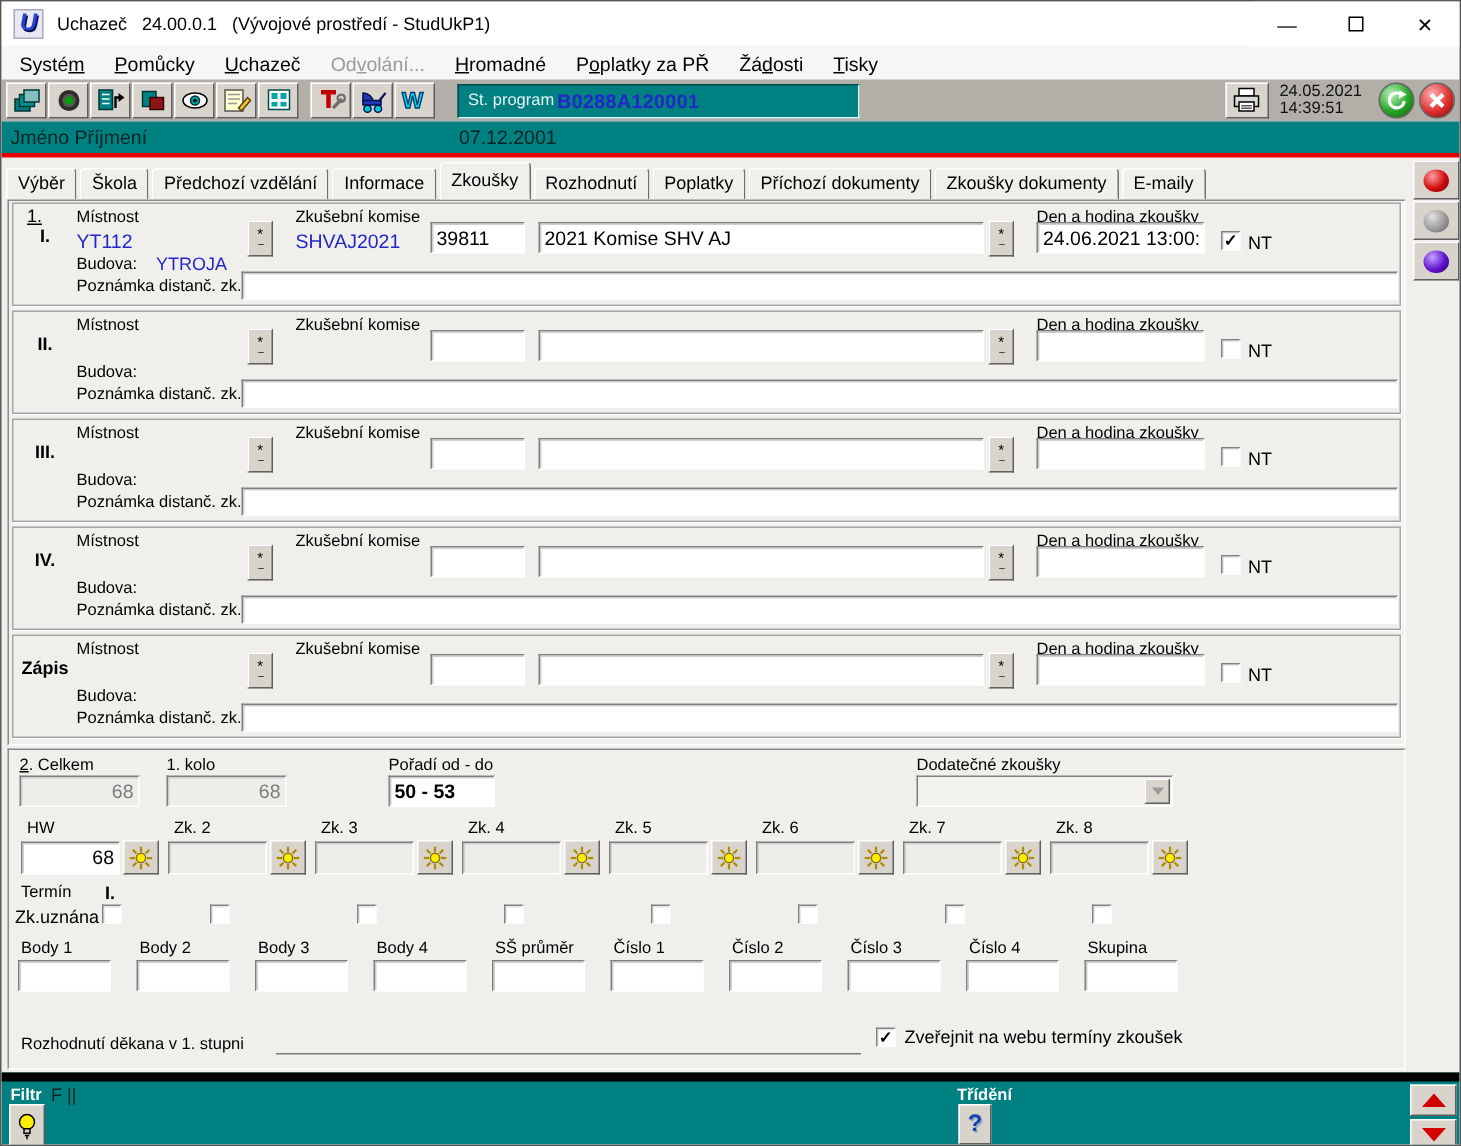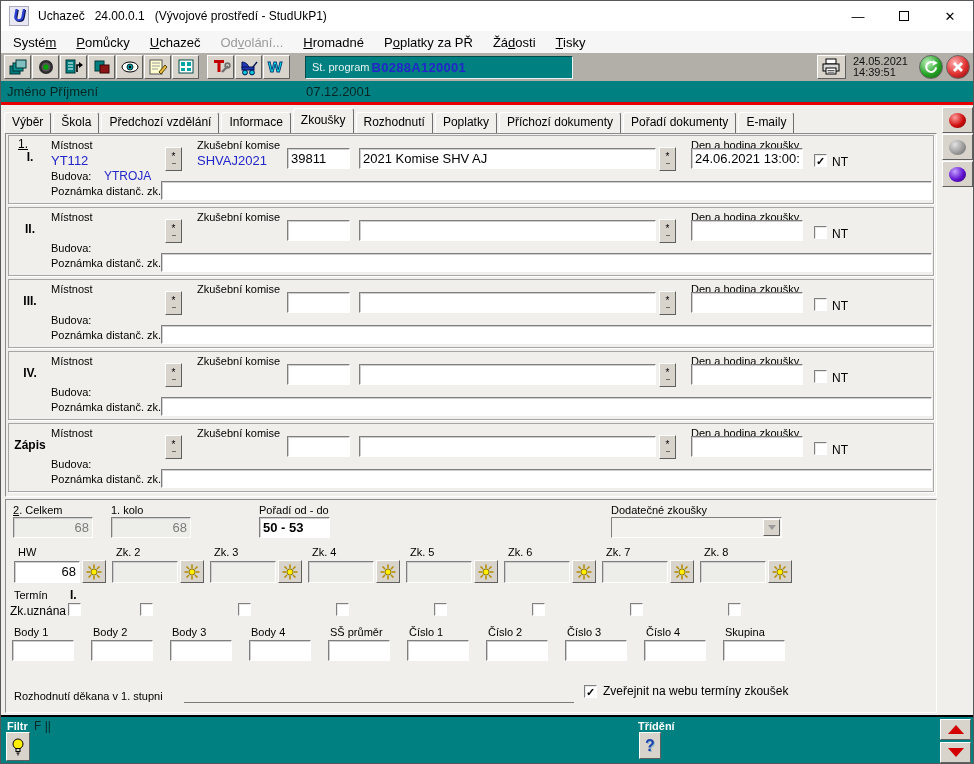--- a/index.html
+++ b/index.html
@@ -98,21 +98,21 @@
   .publish{left:578px;top:184px;display:flex;align-items:center;}
   .publish .lbl{margin-left:6px;font-size:12px;}
   
   .side-buttons{position:absolute;left:941px;top:106px;width:31px;}
   .side-btn{width:31px;height:26px;margin-bottom:1px;display:flex;align-items:center;justify-content:center;padding:0;}
   .orb{width:17px;height:15px;border-radius:50%;}
   .orb-red{background:radial-gradient(circle at 35% 30%,#ff9e9e,#cf0d0d 55%,#6e0202);}
   .orb-gray{background:radial-gradient(circle at 35% 30%,#e2e2e2,#9b9b9b 55%,#636363);}
   .orb-purple{background:radial-gradient(circle at 35% 30%,#c5a1ff,#6012cf 55%,#2b015e);}
   
-  .statusbar{position:absolute;left:0;top:714px;width:100%;height:48px;background:#008080;border-top:2px solid #000000;}
+  .statusbar{position:absolute;left:0;top:714px;width:100%;height:48px;background:#008080;border-top:6px solid #000000;}
   .filtr-lbl{left:6px;top:3px;color:#fff;font-weight:bold;font-size:11px;}
   .filtr-val{left:33px;top:2px;color:#0d2626;font-size:12px;}
   .bulb-btn{left:5px;top:15px;width:24px;height:29px;display:flex;align-items:center;justify-content:center;padding:0;}
   .trid-lbl{left:637px;top:3px;color:#fff;font-weight:bold;font-size:11px;}
   .help-btn{left:638px;top:15px;width:22px;height:27px;font-size:16px;font-weight:bold;color:#1a3fae;text-shadow:1px 1px 0 #8fb5c5;display:flex;align-items:center;justify-content:center;padding:0;}
   .nav-arrows{left:939px;top:2px;width:32px;}
   .nav-btn{width:31px;height:21px;margin-bottom:2px;display:flex;align-items:center;justify-content:center;padding:0;}
   .tri-up{width:0;height:0;border-left:8px solid transparent;border-right:8px solid transparent;border-bottom:9px solid #d40000;}
   .tri-down{width:0;height:0;border-left:8px solid transparent;border-right:8px solid transparent;border-top:9px solid #d40000;}
   u{text-decoration:underline;}
@@ -283,21 +283,21 @@
     <span class="tab">Informace</span>
 
     <span class="tab active">Zkoušky</span>
 
     <span class="tab">Rozhodnutí</span>
 
     <span class="tab">Poplatky</span>
 
     <span class="tab">Příchozí dokumenty</span>
 
-    <span class="tab">Pořadí dokumenty</span>
+    <span class="tab">Zkoušky dokumenty</span>
 
     <span class="tab">E-maily</span>
   </div>
 
   <div class="panel" id="panel1">
     <div id="sections-wrap">
     <div class="section">
       <span class="abs sec-ord"><u>1.</u></span>
       <span class="abs sec-num">I.</span>
       <span class="abs lbl l-mist">Místnost</span>

